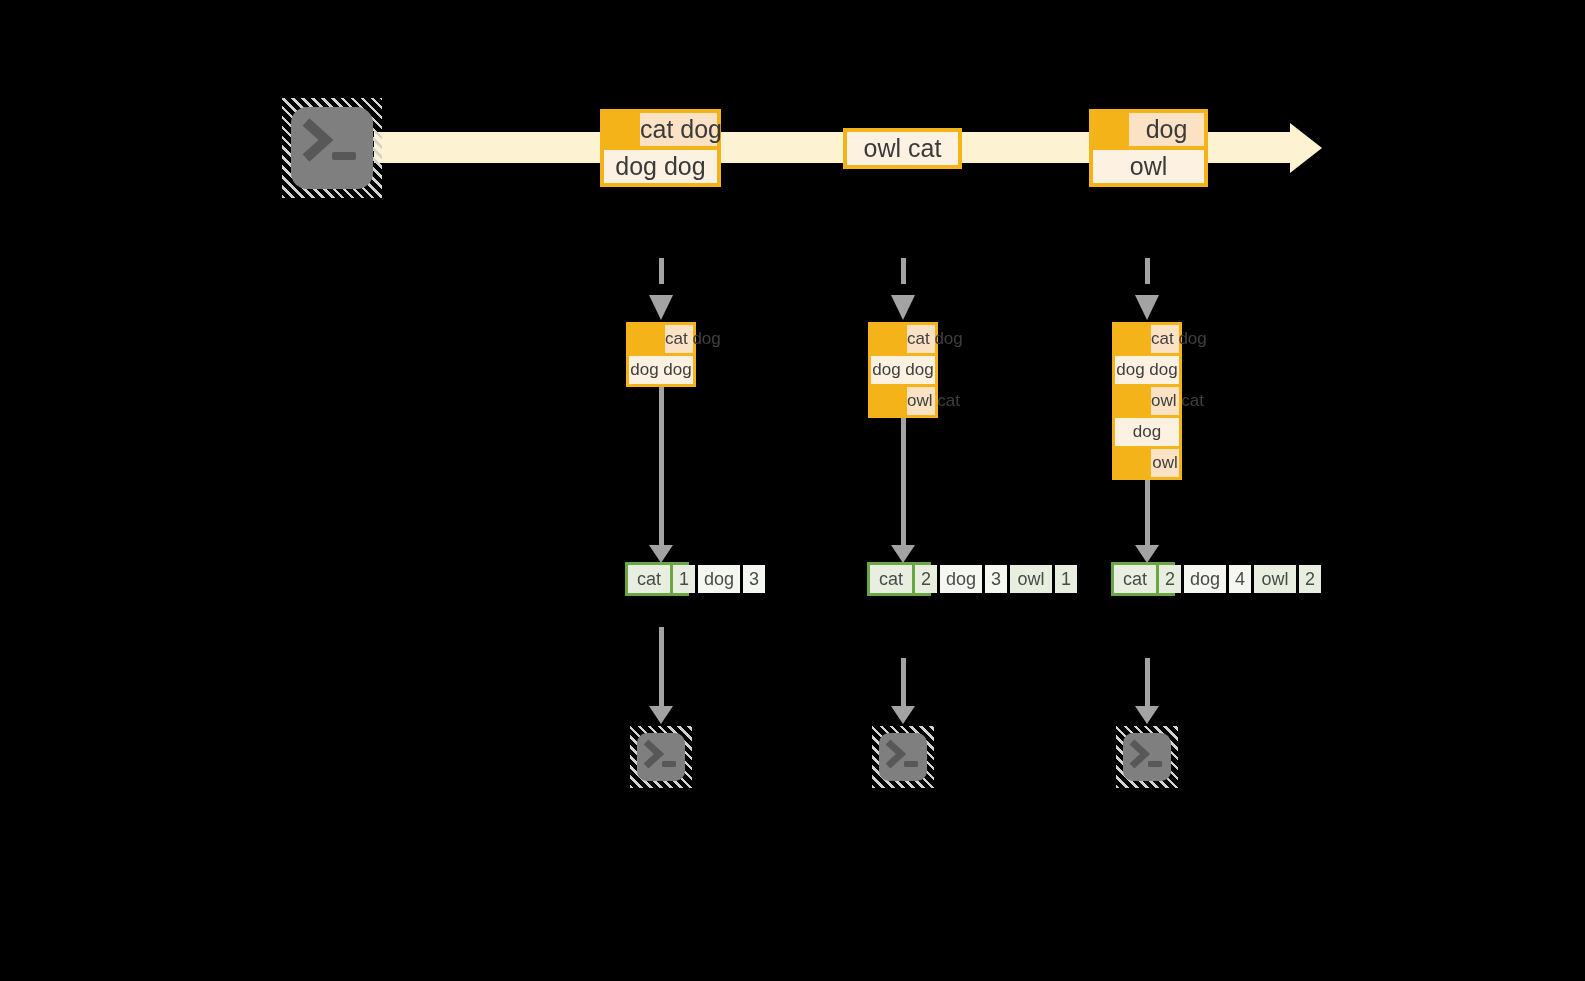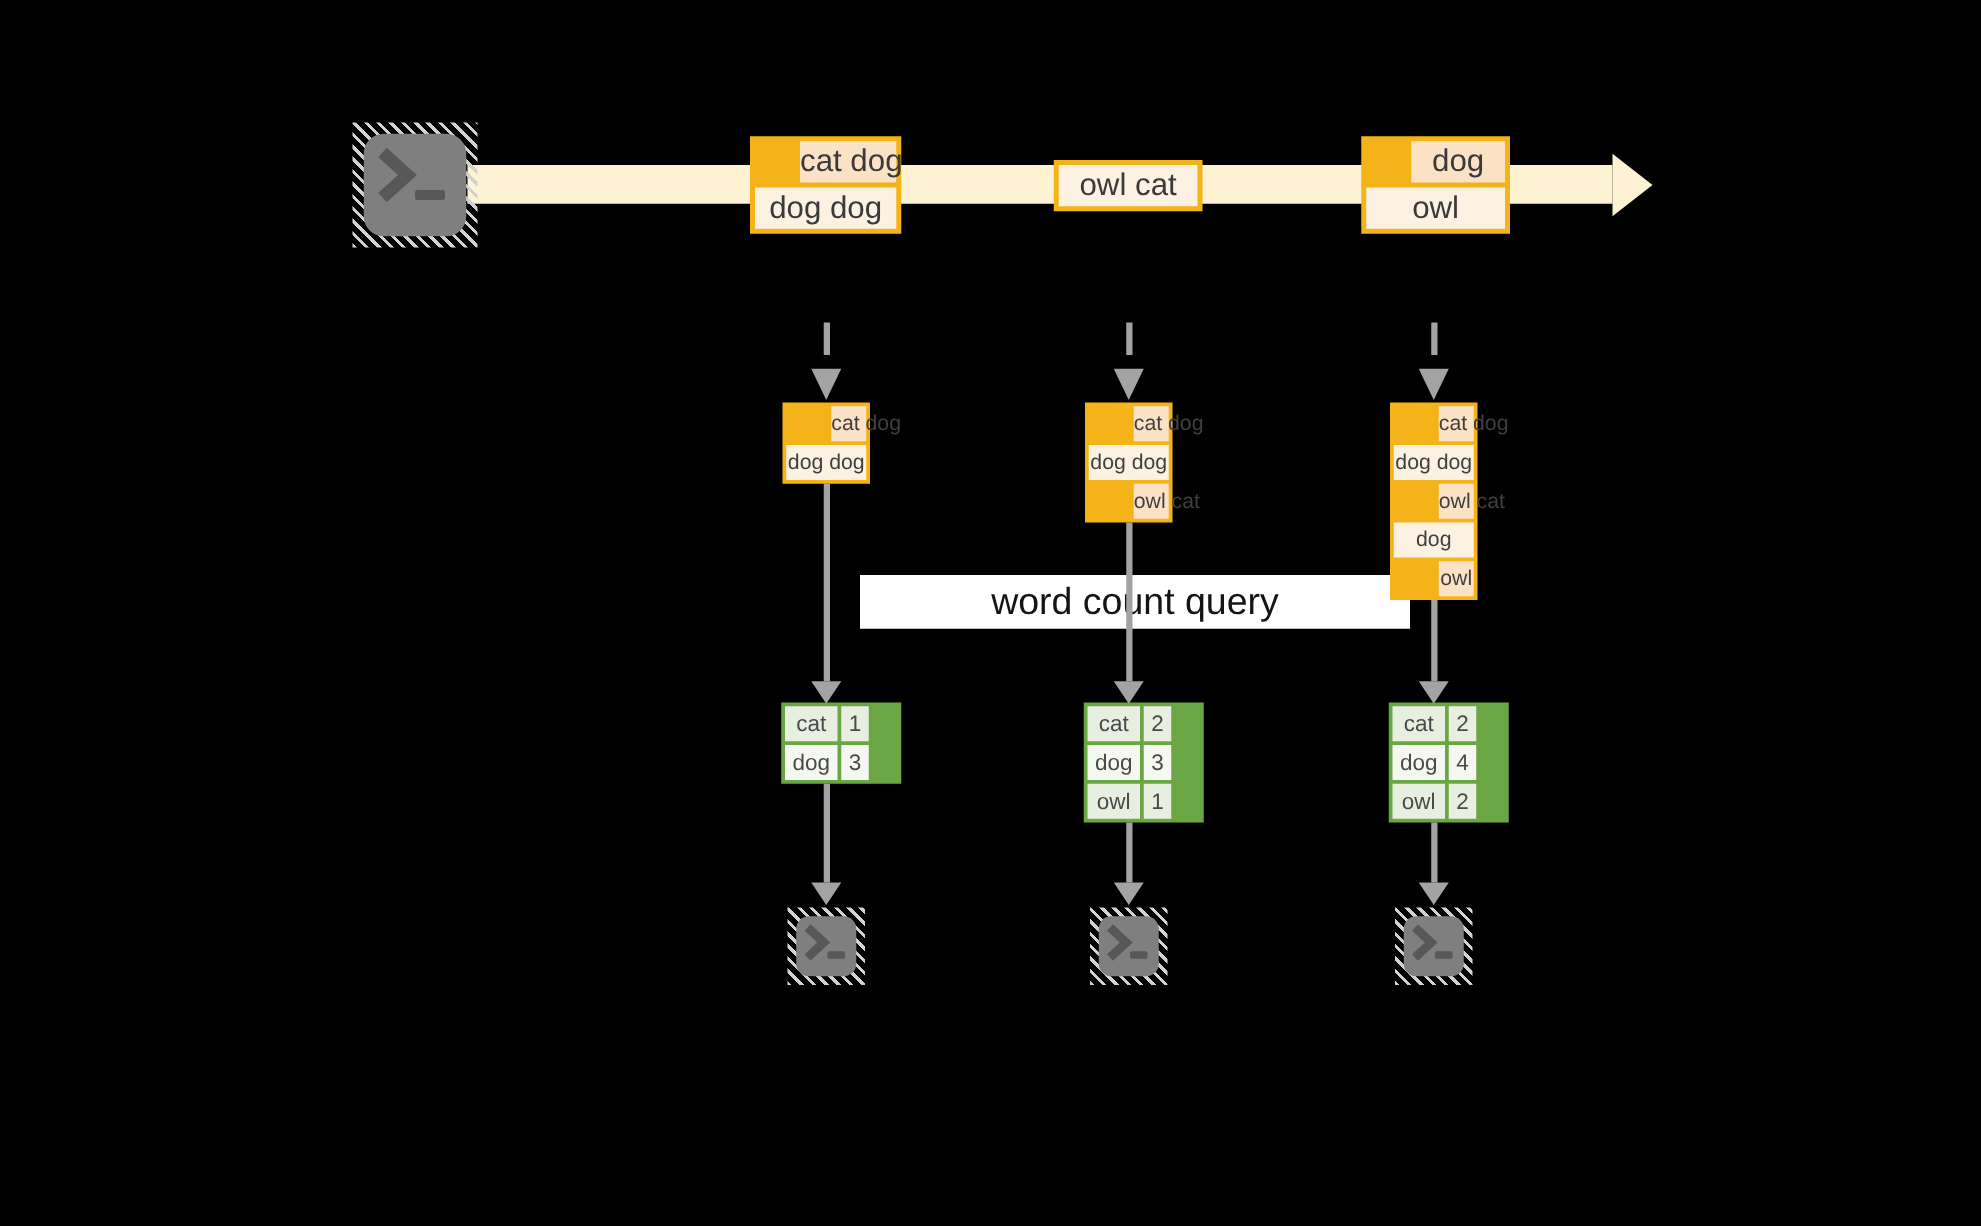--- a/index.html
+++ b/index.html
@@ -28,22 +28,22 @@
 
   
   .stack{position:absolute;width:70px;background:#f5b31a;padding:3px;display:flex;
          flex-direction:column;gap:3px;box-sizing:border-box;z-index:3;}
   .stkcell{height:28px;line-height:28px;text-align:center;font-size:17px;color:#3f3f3f;white-space:nowrap;}
 
   .peach{background:#fbe2c5;margin-left:36px;}
   .cream{background:#fdf2e2;}
 
   
-  .gtable{position:absolute;width:96px;background:#6aa744;padding:3px;display:flex;
-          flex-direction:column;gap:3px;box-sizing:border-box;}
+  .gtable{position:absolute;width:64px;background:#6aa744;padding:3px;display:flex;
+          flex-direction:row;gap:3px;box-sizing:border-box;}
   .grow{display:flex;gap:3px;height:28px;}
   .gcell{line-height:28px;text-align:center;font-size:18px;color:#4a4a4a;}
   .gword{width:42px;}
   .gcount{width:22px;}
   .grow:nth-child(odd) .gcell{background:#e8efe0;}
   .grow:nth-child(even) .gcell{background:#f5f8f1;}
 
   
   .vline{position:absolute;width:5px;background:#a3a3a3;z-index:2;}
   .vhead{position:absolute;width:0;height:0;border-left:12px solid transparent;
@@ -84,23 +84,20 @@
     <div class="scell cream">owl</div>
   </div>
 
   <div class="vline" style="left:659px;top:258px;height:26px;"></div>
   <div class="vhead" style="left:649px;top:295px;"></div>
   <div class="vline" style="left:901px;top:258px;height:26px;"></div>
   <div class="vhead" style="left:891px;top:295px;"></div>
   <div class="vline" style="left:1145px;top:258px;height:26px;"></div>
   <div class="vhead" style="left:1135px;top:295px;"></div>
 
-  <div class="band">
-    <span>word count query</span>
-  </div>
 
   <div class="stack" style="left:626px;top:322px;">
     <div class="stkcell peach">cat dog</div>
     <div class="stkcell cream">dog dog</div>
   </div>
   <div class="stack" style="left:868px;top:322px;">
     <div class="stkcell peach">cat dog</div>
     <div class="stkcell cream">dog dog</div>
     <div class="stkcell peach">owl cat</div>
   </div>

